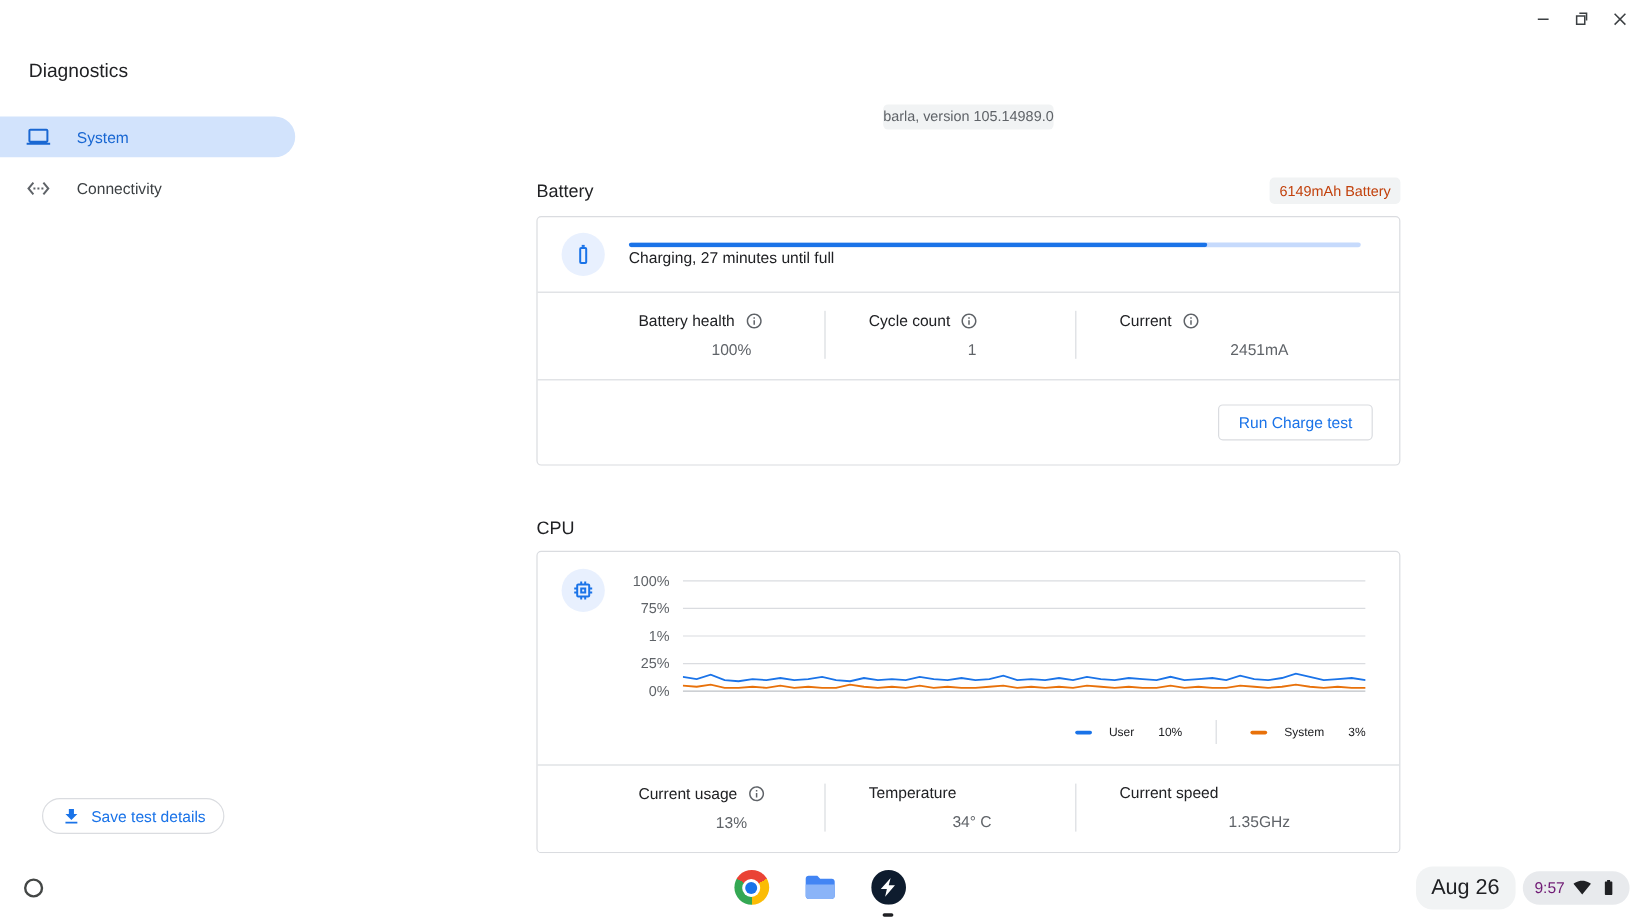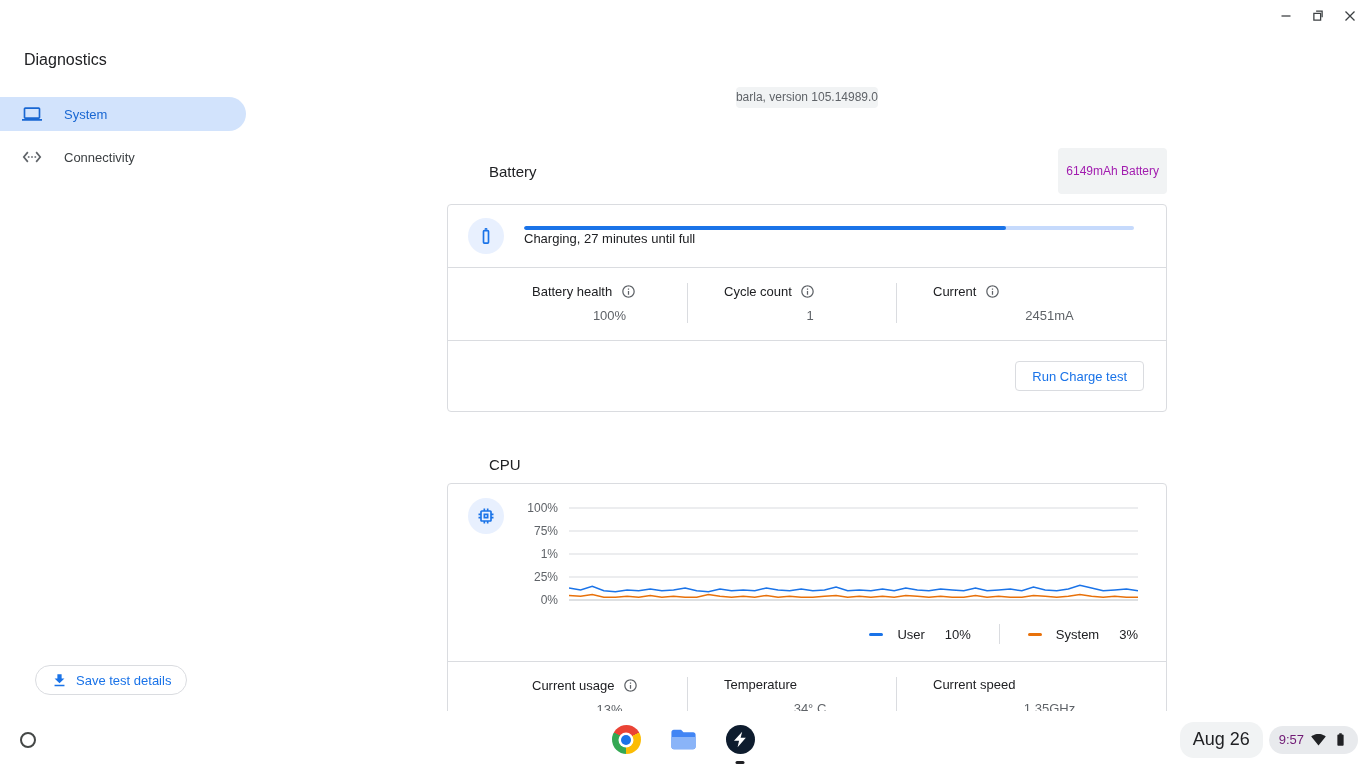--- a/index.html
+++ b/index.html
@@ -36,26 +36,26 @@
     border:1px solid var(--border);background:#fff;color:var(--accent);font-size:13px;font-weight:500;
     display:flex;align-items:center;gap:8px;padding:0 15px;cursor:pointer;
     font-family:"Liberation Sans","DejaVu Sans",sans-serif;text-align:center;}
   .save-btn svg{flex:none;}
 
   
   .content{position:absolute;left:447px;top:87px;width:720px;}
   .version-badge{display:table;margin:0 auto;background:var(--badge-bg);color:#5f6368;
     font-size:12px;line-height:13px;padding:4px 0;border-radius:4px;}
 
-  .section-header{display:flex;justify-content:space-between;align-items:center;margin-bottom:10px;margin-left:42px;}
+  .section-header{display:flex;justify-content:space-between;align-items:center;margin-bottom:10px;}
   .section-header.battery{margin-top:40px;}
   .section-header.cpu{margin-top:44px;}
   .section-title{font-size:15px;font-weight:500;color:#202124;}
-  .section-badge{background:var(--badge-bg);color:#a21caf;font-size:12px;line-height:14px;
-    padding:16px 8px;border-radius:4px;}
+  .section-badge{background:var(--badge-bg);color:#c2410c;font-size:12px;line-height:14px;
+    padding:4px 8px;border-radius:4px;}
 
   .card{border:1px solid var(--border);border-radius:4px;background:#fff;}
 
   .icon-circle{width:36px;height:36px;border-radius:50%;background:#e8f0fe;color:var(--accent);
     display:flex;align-items:center;justify-content:center;flex:none;}
 
   
   .batt-top{display:flex;align-items:center;padding:13px 32px 13px 20px;gap:20px;}
   .batt-progress-wrap{flex:1;}
   .progress-track{height:4px;border-radius:2px;background:#c6dafc;overflow:hidden;}
@@ -76,21 +76,21 @@
     font-size:13px;font-weight:500;border-radius:4px;padding:0 16px;height:30px;cursor:pointer;
     font-family:"Liberation Sans","DejaVu Sans",sans-serif;}
 
   
   .cpu-chart-row{display:flex;padding:14px 28px 0 20px;}
   .chart-area{flex:1;margin-left:10px;min-width:0;}
   .chart-plot{display:flex;margin-top:8px;}
   .ylabels{width:44px;position:relative;height:96px;margin-right:11px;flex:none;}
   .ytick{position:absolute;right:0;font-size:12px;color:#5f6368;line-height:14px;}
   .chart-svg{flex:1;height:96px;width:100%;display:block;}
-  .legend{display:flex;align-items:center;justify-content:flex-end;margin-top:22px;padding-bottom:17px;font-size:13px;}
+  .legend{display:flex;align-items:center;justify-content:flex-end;margin-top:22px;padding-bottom:17px;font-size:10px;}
   .legend-dash{width:14px;height:3px;border-radius:1.5px;background:#888;flex:none;}
   .legend-name{margin-left:14px;color:#202124;}
   .legend-value{margin-left:20px;color:#202124;}
   .legend-sep{width:1px;height:20px;background:var(--border);margin:0 28px;}
   .legend-item{display:flex;align-items:center;}
 
   
   .shelf{position:absolute;left:0;right:0;bottom:0;height:57px;background:#fff;z-index:20;}
   .launcher-btn{position:absolute;left:12px;top:50%;transform:translateY(-50%);
     width:32px;height:32px;border-radius:50%;border:none;background:none;cursor:pointer;

